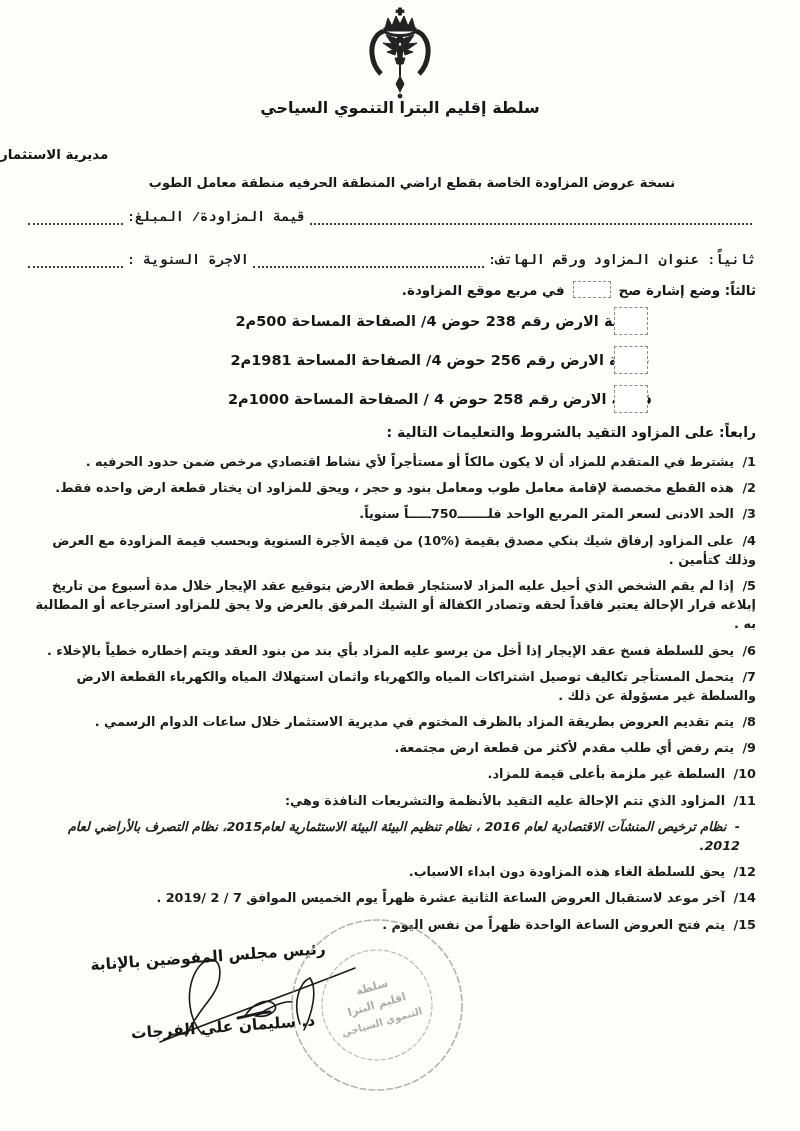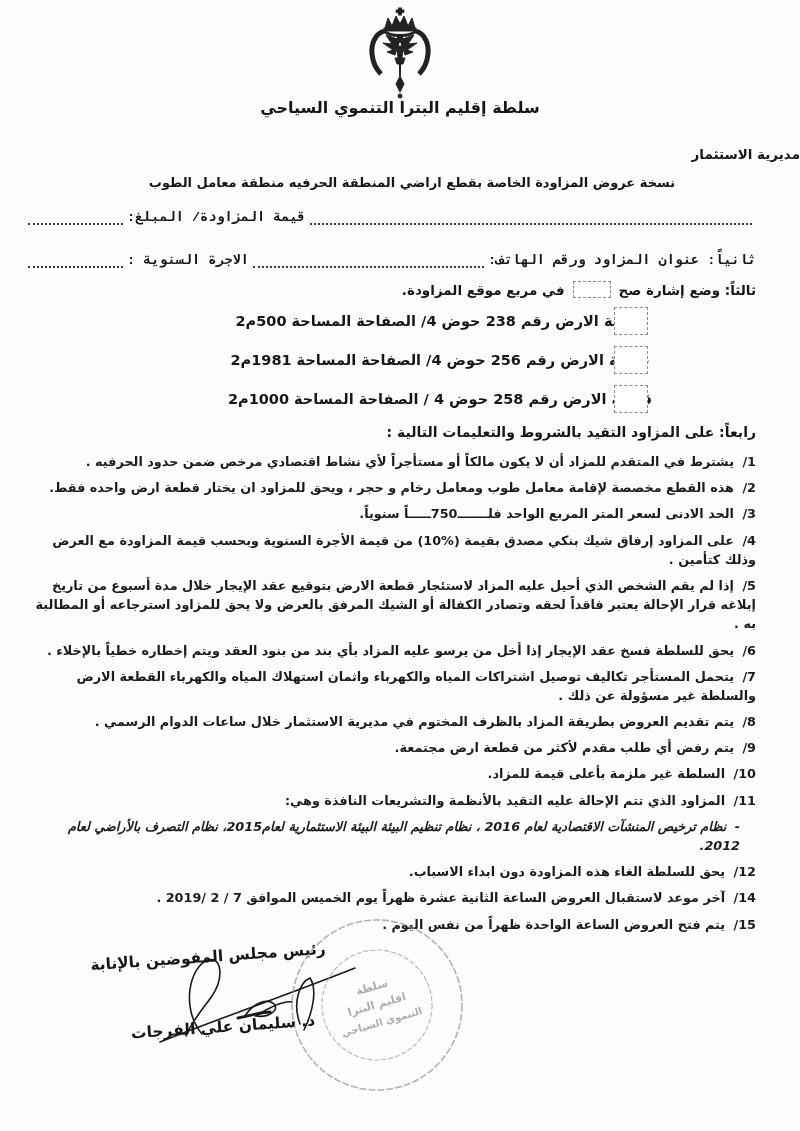--- a/index.html
+++ b/index.html
@@ -5,21 +5,21 @@
   html,body{margin:0;padding:0;background:#e8e8e8;}
   .page{
     position:relative;width:800px;height:1131px;margin:0 auto;
     background:#fdfdfc;overflow:hidden;color:#161616;
     font-family:"DejaVu Sans",sans-serif;direction:rtl;
   }
   
   .emblem{position:absolute;top:6px;left:50%;transform:translateX(-50%);}
   .authority{position:absolute;top:98px;left:0;width:100%;text-align:center;
     font-weight:700;font-size:16px;letter-spacing:.3px;}
-  .directorate{position:absolute;top:146px;left:0;width:100%;text-align:right;
+  .directorate{position:absolute;top:146px;left:0;width:100%;text-align:left;
     font-weight:700;font-size:13.5px;}
   .doc-title{position:absolute;top:175px;left:12px;width:100%;text-align:center;
     font-weight:700;font-size:13px;}
   
   .flow{position:absolute;top:208px;right:44px;left:24px;}
   .form-line{display:flex;align-items:flex-end;font-weight:700;font-size:13.5px;}
   .form-line .lbl{white-space:nowrap;font-family:Liberation Mono, monospace;}
   .leader{flex:1;border-bottom:2px dotted #3a3a3a;height:13px;margin:0 4px;}
   .leader.short{flex:0 0 95px;}
   .gap24{margin-bottom:26px;} .gap12{margin-bottom:13px;} .gap8{margin-bottom:9px;}
@@ -112,21 +112,21 @@
         </div>
         <div class="plot-row">
           <span class="plot-checkbox"></span>
           <span class="plot-label">قطعة الارض رقم 258 حوض 4 / الصفاحة المساحة 1000م2</span>
         </div>
       </div>
 
     <div class="terms-heading">رابعاً:  على المزاود التقيد بالشروط والتعليمات التالية :</div>
     <div id="terms">
         <div class="term"><span class="num">1/</span><span> يشترط في المتقدم للمزاد أن لا يكون مالكاً أو مستأجراً لأي نشاط اقتصادي مرخص ضمن حدود الحرفيه .</span></div>
-        <div class="term"><span class="num">2/</span><span> هذه القطع مخصصة لإقامة معامل طوب ومعامل رخام و حجر ، ويحق للمزاود ان يختار قطعة ارض واحده فقط.</span></div>
+        <div class="term"><span class="num">2/</span><span> هذه القطع مخصصة لإقامة معامل طوب ومعامل بنود و حجر ، ويحق للمزاود ان يختار قطعة ارض واحده فقط.</span></div>
         <div class="term"><span class="num">3/</span><span> الحد الادنى لسعر المتر المربع الواحد فلـــــــ750ـــــاً سنوياً.</span></div>
         <div class="term"><span class="num">4/</span><span> على المزاود إرفاق شيك بنكي مصدق بقيمة (%10) من قيمة الأجرة السنوية وبحسب قيمة المزاودة مع العرض وذلك كتأمين .</span></div>
         <div class="term"><span class="num">5/</span><span> إذا لم يقم الشخص الذي أحيل عليه المزاد لاستئجار قطعة الارض بتوقيع عقد الإيجار خلال مدة أسبوع من تاريخ إبلاغه قرار الإحالة يعتبر فاقداً لحقه وتصادر الكفالة أو الشيك المرفق بالعرض ولا يحق للمزاود استرجاعه أو المطالبة به .</span></div>
         <div class="term"><span class="num">6/</span><span> يحق للسلطة فسخ عقد الإيجار إذا أخل من يرسو عليه المزاد بأي بند من بنود العقد ويتم إخطاره خطياً بالإخلاء .</span></div>
         <div class="term"><span class="num">7/</span><span> يتحمل المستأجر تكاليف  توصيل اشتراكات المياه والكهرباء واثمان استهلاك المياه والكهرباء القطعة الارض  والسلطة غير مسؤولة عن ذلك .</span></div>
         <div class="term"><span class="num">8/</span><span> يتم تقديم العروض بطريقة المزاد بالظرف المختوم في مديرية الاستثمار خلال ساعات الدوام الرسمي .</span></div>
         <div class="term"><span class="num">9/</span><span> يتم رفض أي طلب مقدم لأكثر من قطعة ارض مجتمعة.</span></div>
         <div class="term"><span class="num">10/</span><span> السلطة غير ملزمة بأعلى قيمة للمزاد.</span></div>
         <div class="term"><span class="num">11/</span><span> المزاود الذي تتم الإحالة عليه التقيد بالأنظمة والتشريعات النافذة وهي:</span></div>
         <div class="term sub"><span class="num">-</span><span> نظام ترخيص المنشآت الاقتصادية لعام 2016 ، نظام تنظيم البيئة البيئة الاستثمارية لعام2015، نظام التصرف بالأراضي لعام 2012.</span></div>

